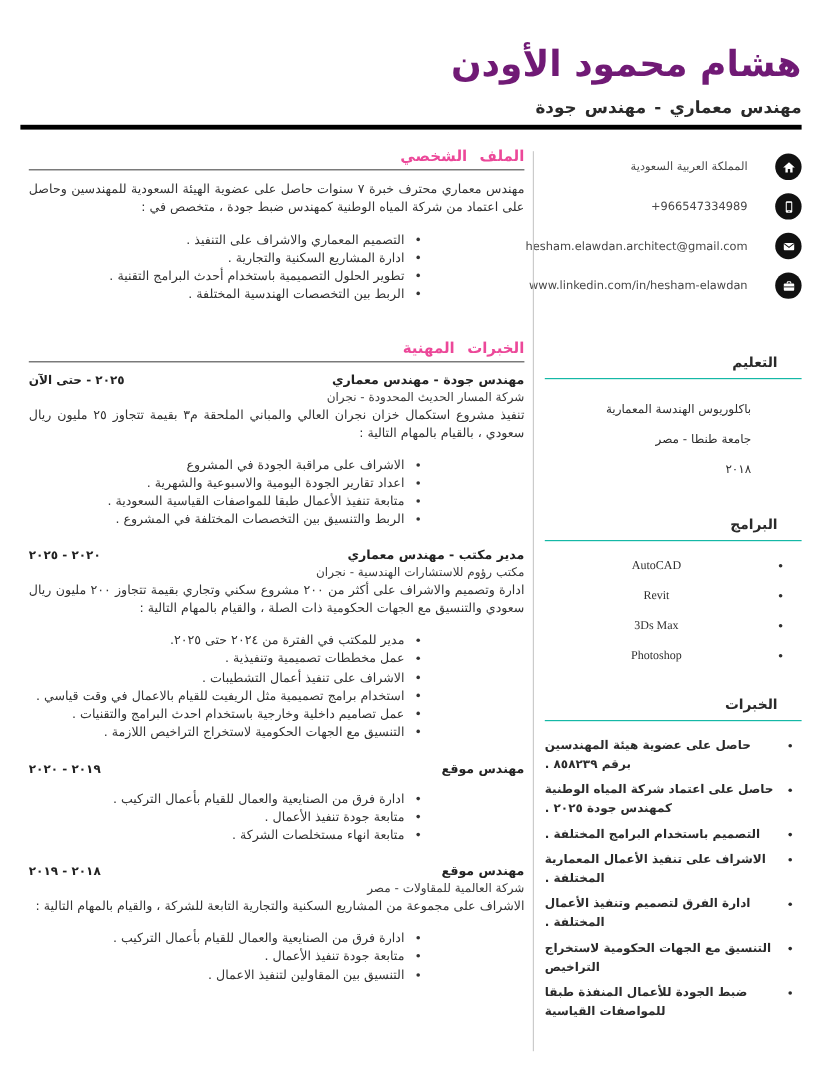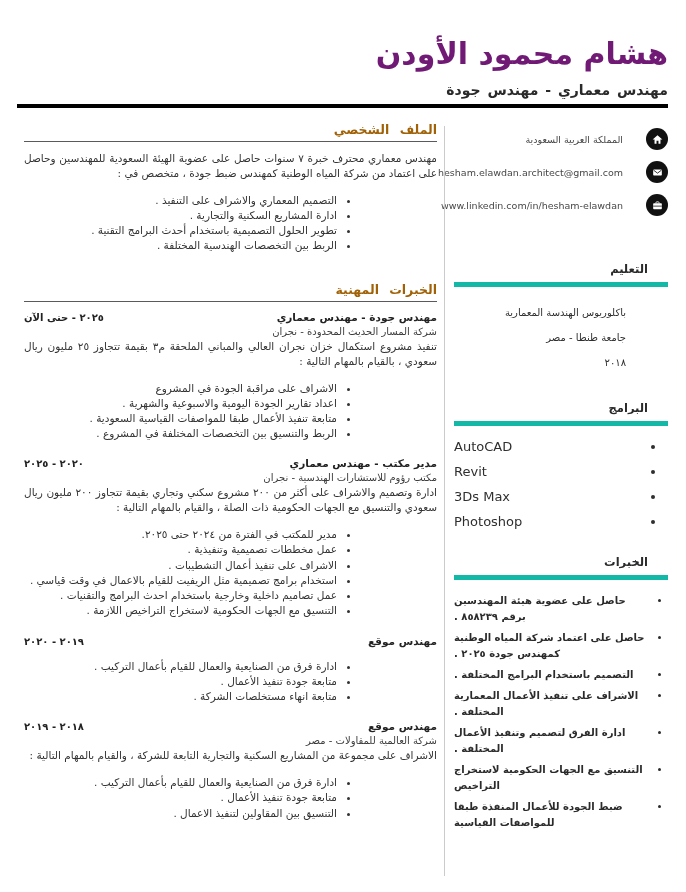--- a/index.html
+++ b/index.html
@@ -12,48 +12,48 @@
   .name{font-size:30px;font-weight:700;color:#701a75;line-height:1.3;}
   .subtitle{margin-top:9px;font-size:14px;font-weight:700;color:#2a2a2a;word-spacing:2px;}
   .rule{height:4px;background:#000;margin:6px 18px 0 17px;}
   
   .columns{display:flex;align-items:flex-start;}
   .main-col{width:444px;box-sizing:border-box;padding:14px 7px 0 24px;}
   .side-col{width:242px;box-sizing:border-box;padding:20px 18px 0 10px;}
   .vdivider{position:absolute;left:444px;top:126px;width:1px;height:750px;background:#cbcbcb;}
   
   .m-head{
-    margin:0 0 9px 0;font-size:12.5px;font-weight:700;color:#a16207;
+    margin:0 0 9px 0;font-size:12.5px;font-weight:700;color:#ec4899;
     word-spacing:6px;padding-bottom:4px;border-bottom:1px solid #5a5a5a;
   }
   .m-head.exp{margin-top:28px;}
   .para{margin:0 0 4px 0;font-size:10.5px;line-height:1.42;text-align:justify;color:#333;}
   .blist{margin:12px 0 10px 0;padding:0 100px 0 0;list-style:disc;}
   .blist li{font-size:10.5px;line-height:1.45;color:#333;text-align:right;}
   .job{margin-bottom:16px;}
   .job-head{display:flex;justify-content:space-between;align-items:baseline;}
   .job-title{font-size:10.5px;font-weight:700;color:#222;}
   .job-date{font-size:10px;font-weight:700;color:#222;}
   .job-company{margin-top:3px;font-size:10px;color:#3c3c3c;}
   .job .para{margin-top:2px;}
   
   .crow{display:flex;align-items:center;gap:23px;margin-bottom:11px;}
   .cicon{flex:0 0 22px;width:22px;height:22px;border-radius:50%;background:#111;
          display:flex;align-items:center;justify-content:center;}
   .cicon svg{width:13px;height:13px;display:block;}
   .ctext{font-size:9.5px;color:#474747;white-space:nowrap;direction:ltr;unicode-bidi:isolate;}
   .s-head{
     margin:0 0 13px 0;font-size:11.5px;font-weight:700;color:#2a2a2a;word-spacing:4px;
-    padding:0 20px 6px 0;border-bottom:5px solid #14b8a6;
+    padding:0 20px 6px 0;border-bottom:1px solid #14b8a6;
   }
   .side-sec.first .s-head{margin-top:46px;}
   .side-sec .s-head{margin-top:26px;}
   .ed-line{padding-right:42px;font-size:10px;color:#2f2f2f;line-height:25px;text-align:right;}
   .plist{margin:10px 0 0 0;padding:0 28px 0 0;list-style:disc;}
-  .plist li{font-size:13px;color:#2f2f2f;line-height:15px;margin-bottom:10px;text-align:left;}
+  .plist li{font-size:10px;color:#2f2f2f;line-height:15px;margin-bottom:10px;text-align:center;font-family:Liberation Serif, serif;}
   .slist{margin:6px 0 0 0;padding:0 20px 0 0;list-style:disc;}
   .slist li{font-size:10px;font-weight:700;color:#2b2b2b;line-height:16px;margin-bottom:5px;text-align:left;}
 </style>
 </head>
 <body>
 
 <div class="page">
 
   <header dir="rtl">
     <div class="name">هشام محمود الأودن</div>
@@ -143,20 +143,30 @@
     <aside class="side-col" dir="rtl">
 
       <div class="contact">
         <div class="crow">
           <span class="cicon">
             <svg viewBox="0 0 24 24">
                 <path d="M12 4 L21 12 H17.5 V20 H13.8 V14.5 H10.2 V20 H6.5 V12 H3 Z" fill="#ffffff"></path>
               </svg>
           </span>
           <span class="ctext">المملكة العربية السعودية</span>
+        </div>
+        <div class="crow">
+          <span class="cicon">
+            <svg viewBox="0 0 24 24">
+                <rect x="7" y="3" width="10" height="18" rx="2" fill="#ffffff"></rect>
+                <rect x="8.6" y="5.6" width="6.8" height="11.4" fill="#111111"></rect>
+                <circle cx="12" cy="19" r="1" fill="#111111"></circle>
+              </svg>
+          </span>
+          <span class="ctext">+966547334989</span>
         </div>
         <div class="crow">
           <span class="cicon">
             <svg viewBox="0 0 24 24">
                 <rect x="4" y="6.5" width="16" height="11" rx="1.4" fill="#ffffff"></rect>
                 <path d="M4.5 7.5 L12 13.2 L19.5 7.5" fill="none" stroke="#111111" stroke-width="1.6"></path>
               </svg>
           </span>
           <span class="ctext">hesham.elawdan.architect@gmail.com</span>
         </div>

